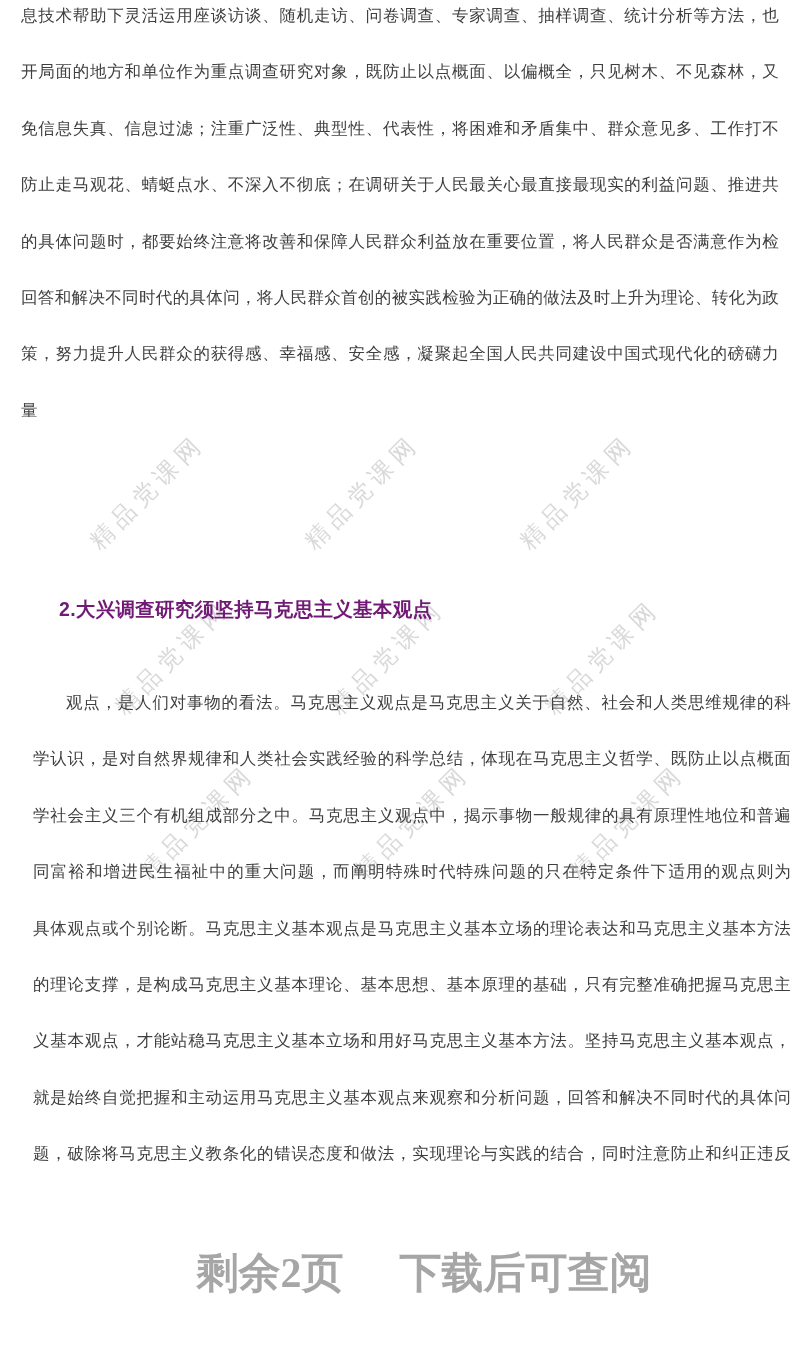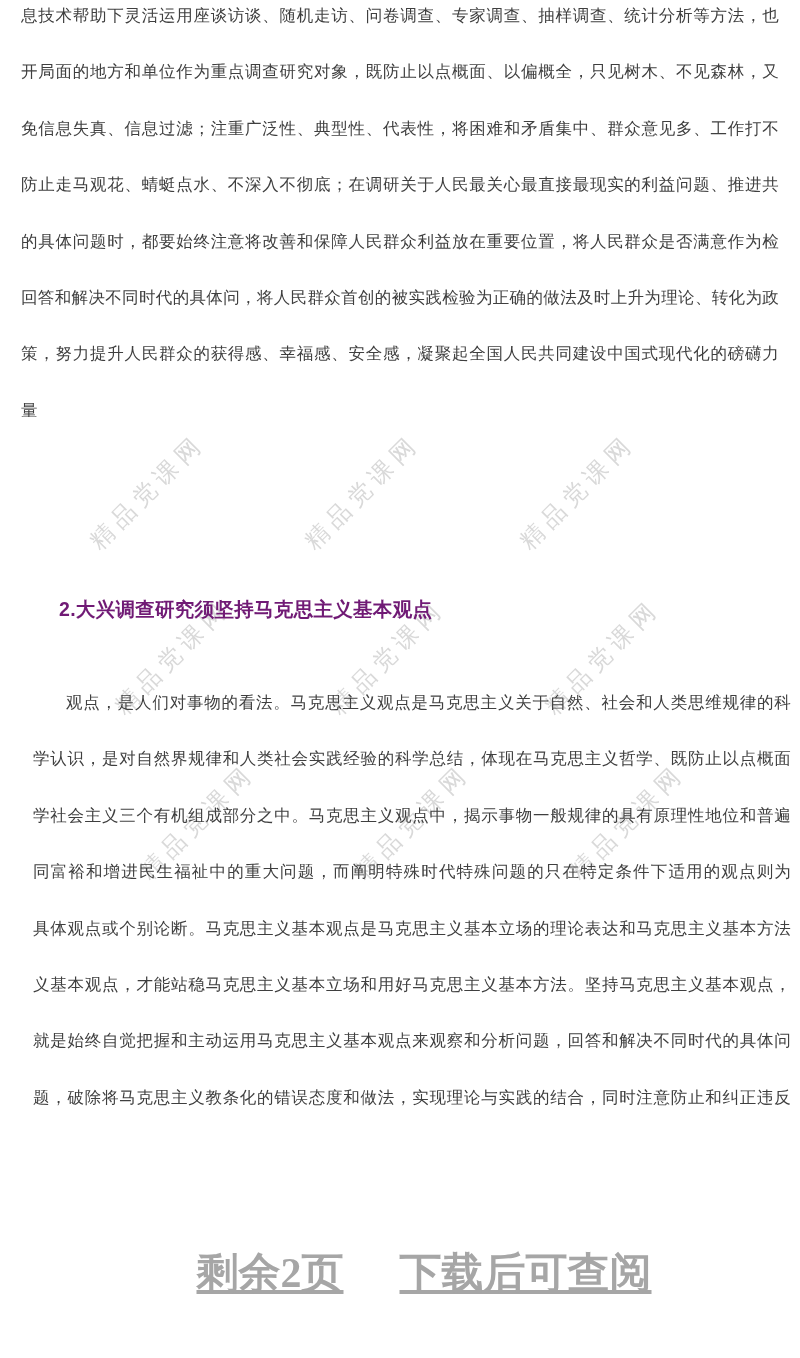--- a/index.html
+++ b/index.html
@@ -70,21 +70,20 @@
     width: 800px;
     padding-left: 48px;
     box-sizing: border-box;
     text-align: center;
     z-index: 1;
     font-family: "Liberation Serif", serif;
     font-weight: bold;
     font-size: 42px;
     line-height: 46px;
     white-space: nowrap;
-    text-decoration: underline;
   }
   .banner-part1 { margin-right: 56px; }
 </style>
 </head>
 <body style="background: rgb(255, 255, 255);">
 
 <div class="page">
 
   <div class="watermark-layer" id="wm-layer">
       <span class="watermark" style="left: 72px; top: 476px; color: rgb(217, 217, 217);">精品党课网</span>
@@ -110,20 +109,21 @@
     </div>
 
   <h2 class="heading" style="color: #701a75;">2.大兴调查研究须坚持马克思主义基本观点</h2>
 
   <div class="para" id="para2" style="color: rgb(63, 63, 63); margin-left: 12px;">
       <div class="line indent">观点，是人们对事物的看法。马克思主义观点是马克思主义关于自然、社会和人类思维规律的科</div>
       <div class="line">学认识，是对自然界规律和人类社会实践经验的科学总结，体现在马克思主义哲学、既防止以点概面</div>
       <div class="line">学社会主义三个有机组成部分之中。马克思主义观点中，揭示事物一般规律的具有原理性地位和普遍</div>
       <div class="line">同富裕和增进民生福祉中的重大问题，而阐明特殊时代特殊问题的只在特定条件下适用的观点则为</div>
       <div class="line">具体观点或个别论断。马克思主义基本观点是马克思主义基本立场的理论表达和马克思主义基本方法</div>
+      <div class="line">的理论支撑，是构成马克思主义基本理论、基本思想、基本原理的基础，只有完整准确把握马克思主</div>
       <div class="line">义基本观点，才能站稳马克思主义基本立场和用好马克思主义基本方法。坚持马克思主义基本观点，</div>
       <div class="line">就是始终自觉把握和主动运用马克思主义基本观点来观察和分析问题，回答和解决不同时代的具体问</div>
       <div class="line">题，破除将马克思主义教条化的错误态度和做法，实现理论与实践的结合，同时注意防止和纠正违反</div>
     </div>
 
   <div class="footer-banner" style="color: rgb(166, 166, 166);">
     <span class="banner-part1">剩余2页</span><span class="banner-part2">下载后可查阅</span>
   </div>
 
 </div>

